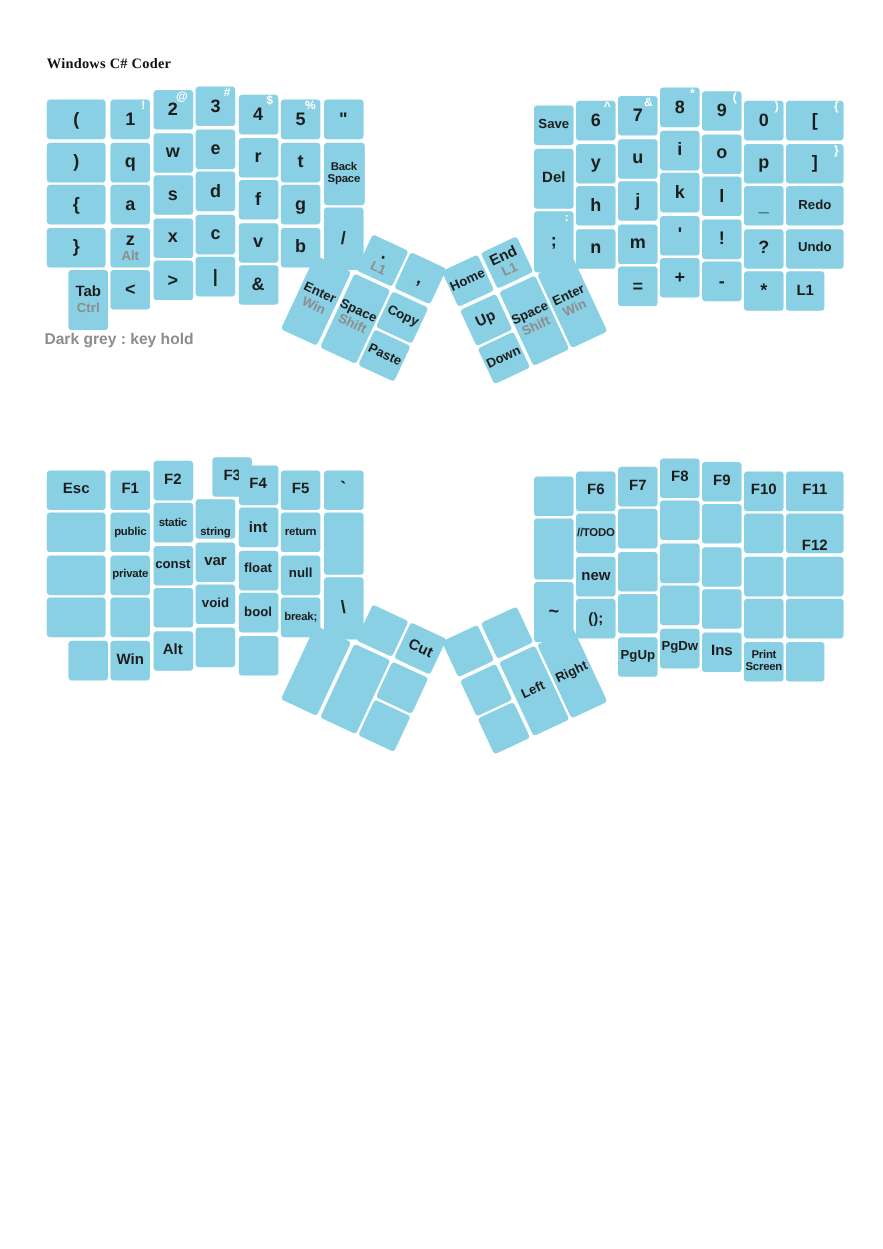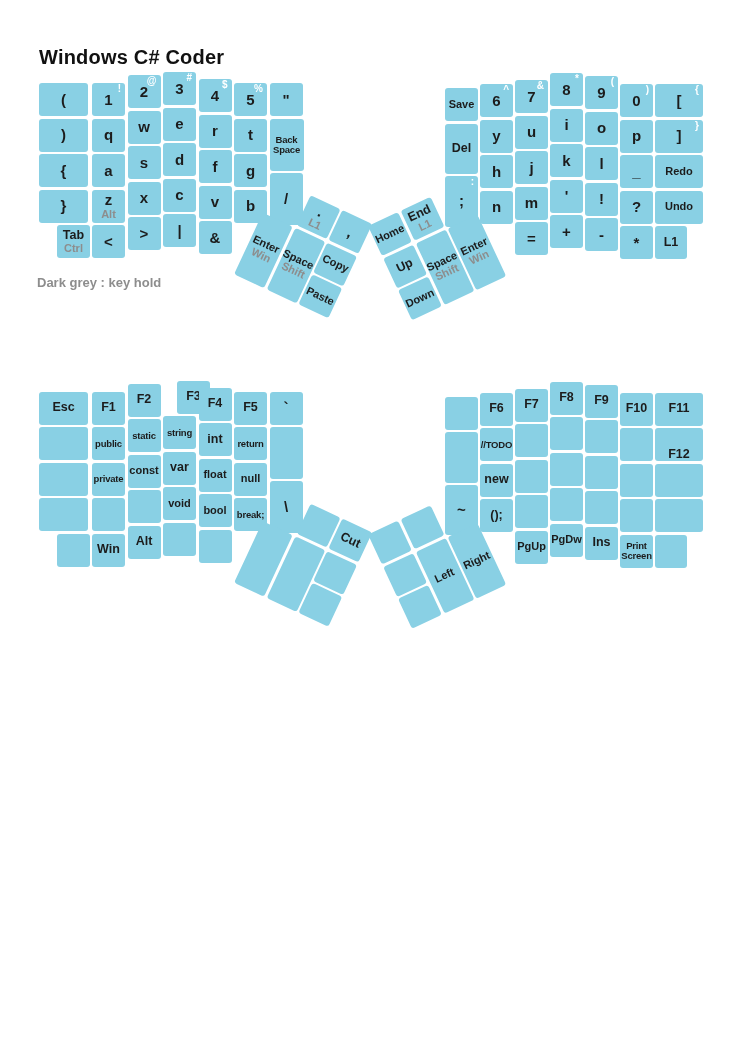--- a/index.html
+++ b/index.html
@@ -7,21 +7,21 @@
     --shift-text:#ffffff; --bg:#ffffff;
   }
   html,body{margin:0;padding:0;}
   body{
     width:736px;height:1041px;background:var(--bg);
     font-family:"Liberation Sans", sans-serif;overflow:hidden;
   }
   .page{position:relative;width:736px;height:1041px;}
   .sec-title{
     position:absolute;margin:0;color:#111;
-    font-size:20px;font-weight:bold;letter-spacing:.2px;
+    font-size:12px;font-weight:bold;letter-spacing:.2px;font-family:Liberation Serif, serif;
   }
   #title1{left:39px;top:46px;}
   #title2{left:37px;top:353px;}
   .note{
     position:absolute;left:37px;top:275px;
     color:var(--hold-text);font-size:13px;font-weight:bold;
   }
   .kb{position:absolute;left:0;top:0;width:736px;height:1041px;}
   .key{
     position:absolute;background:var(--key-fill);border-radius:3px;
@@ -129,21 +129,21 @@
       </div>
       <div class="key" style="left: 163px; top: 178.5px; width: 33px; height: 33px;">
         <span class="tap sz1">c</span>
       </div>
       <div class="key" style="left: 198.5px; top: 185.5px; width: 33px; height: 33px;">
         <span class="tap sz1">v</span>
       </div>
       <div class="key" style="left: 234px; top: 189.5px; width: 33px; height: 33px;">
         <span class="tap sz1">b</span>
       </div>
-      <div class="key" style="left: 57px; top: 225px; width: 33px; height: 33px; justify-content: center;">
+      <div class="key" style="left: 57px; top: 225px; width: 33px; height: 50px; justify-content: center;">
         <span class="tap sz3">Tab</span>
         <span class="hold">Ctrl</span>
       </div>
       <div class="key" style="left: 92px; top: 225px; width: 33px; height: 33px;">
         <span class="tap sz1">&lt;</span>
       </div>
       <div class="key" style="left: 127.5px; top: 217px; width: 33px; height: 33px;">
         <span class="tap sz1">&gt;</span>
       </div>
       <div class="key" style="left: 163px; top: 214px; width: 33px; height: 33px;">
@@ -326,21 +326,21 @@
       <div class="key" style="left: 269.5px; top: 391.5px; width: 33px; height: 33px;">
         <span class="tap sz1">`</span>
       </div>
       <div class="key" style="left: 39px; top: 427px; width: 49px; height: 33px;"></div>
       <div class="key" style="left: 92px; top: 427px; width: 33px; height: 33px;">
         <span class="tap sz6">public</span>
       </div>
       <div class="key" style="left: 127.5px; top: 419px; width: 33px; height: 33px;">
         <span class="tap sz6">static</span>
       </div>
-      <div class="key" style="left: 163px; top: 416px; width: 33px; height: 33px;">
+      <div class="key" style="left: 163px; top: 416px; width: 33px; height: 33px; justify-content: flex-end;">
         <span class="tap sz6">string</span>
       </div>
       <div class="key" style="left: 198.5px; top: 423px; width: 33px; height: 33px;">
         <span class="tap sz3">int</span>
       </div>
       <div class="key" style="left: 234px; top: 427px; width: 33px; height: 33px;">
         <span class="tap sz6">return</span>
       </div>
       <div class="key" style="left: 269.5px; top: 427px; width: 33px; height: 52px;"></div>
       <div class="key" style="left: 39px; top: 462.5px; width: 49px; height: 33px;"></div>

